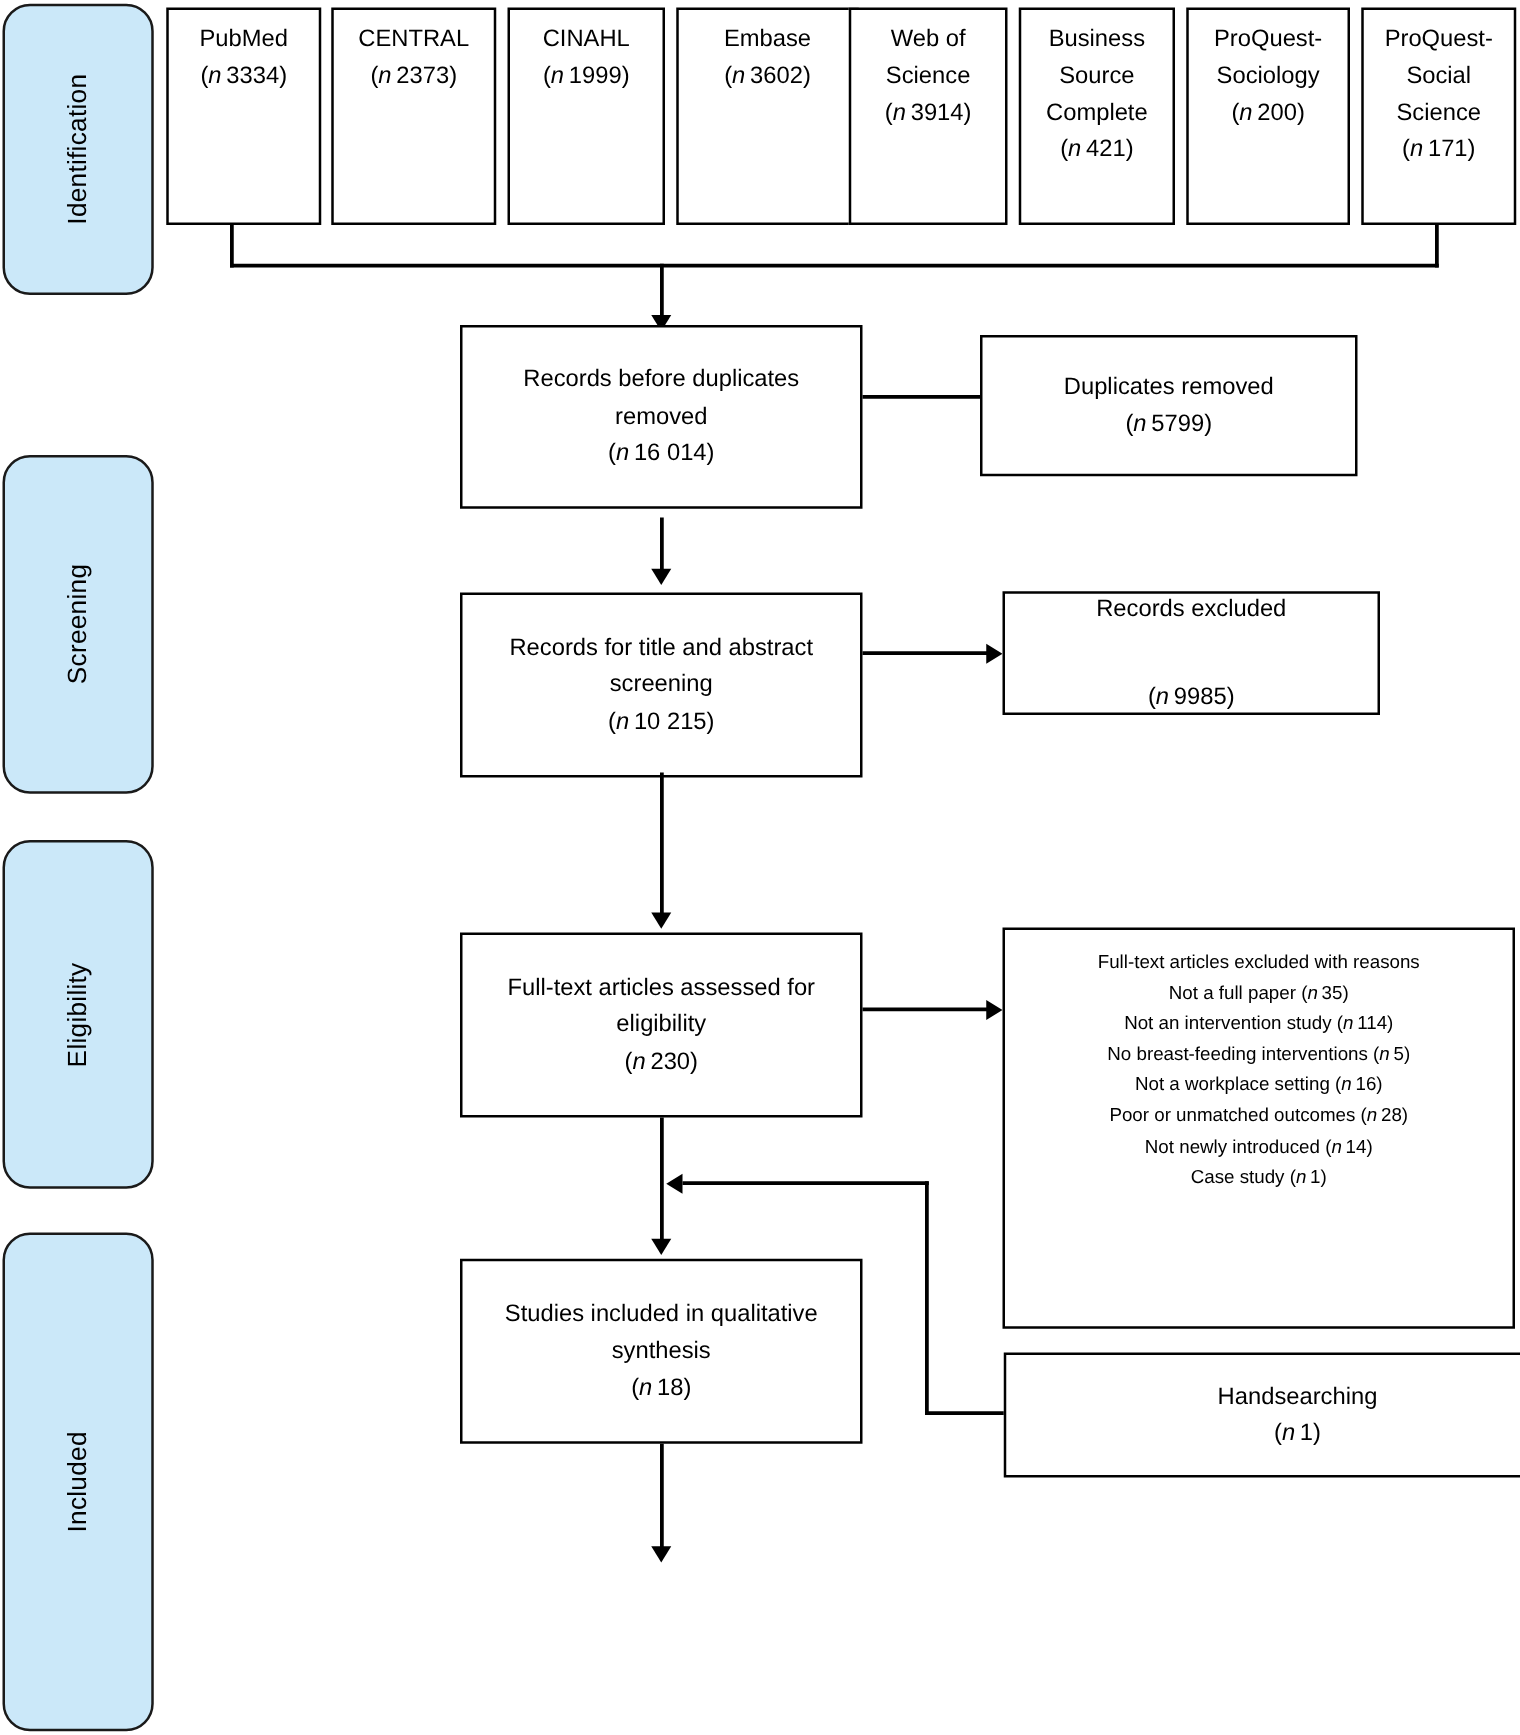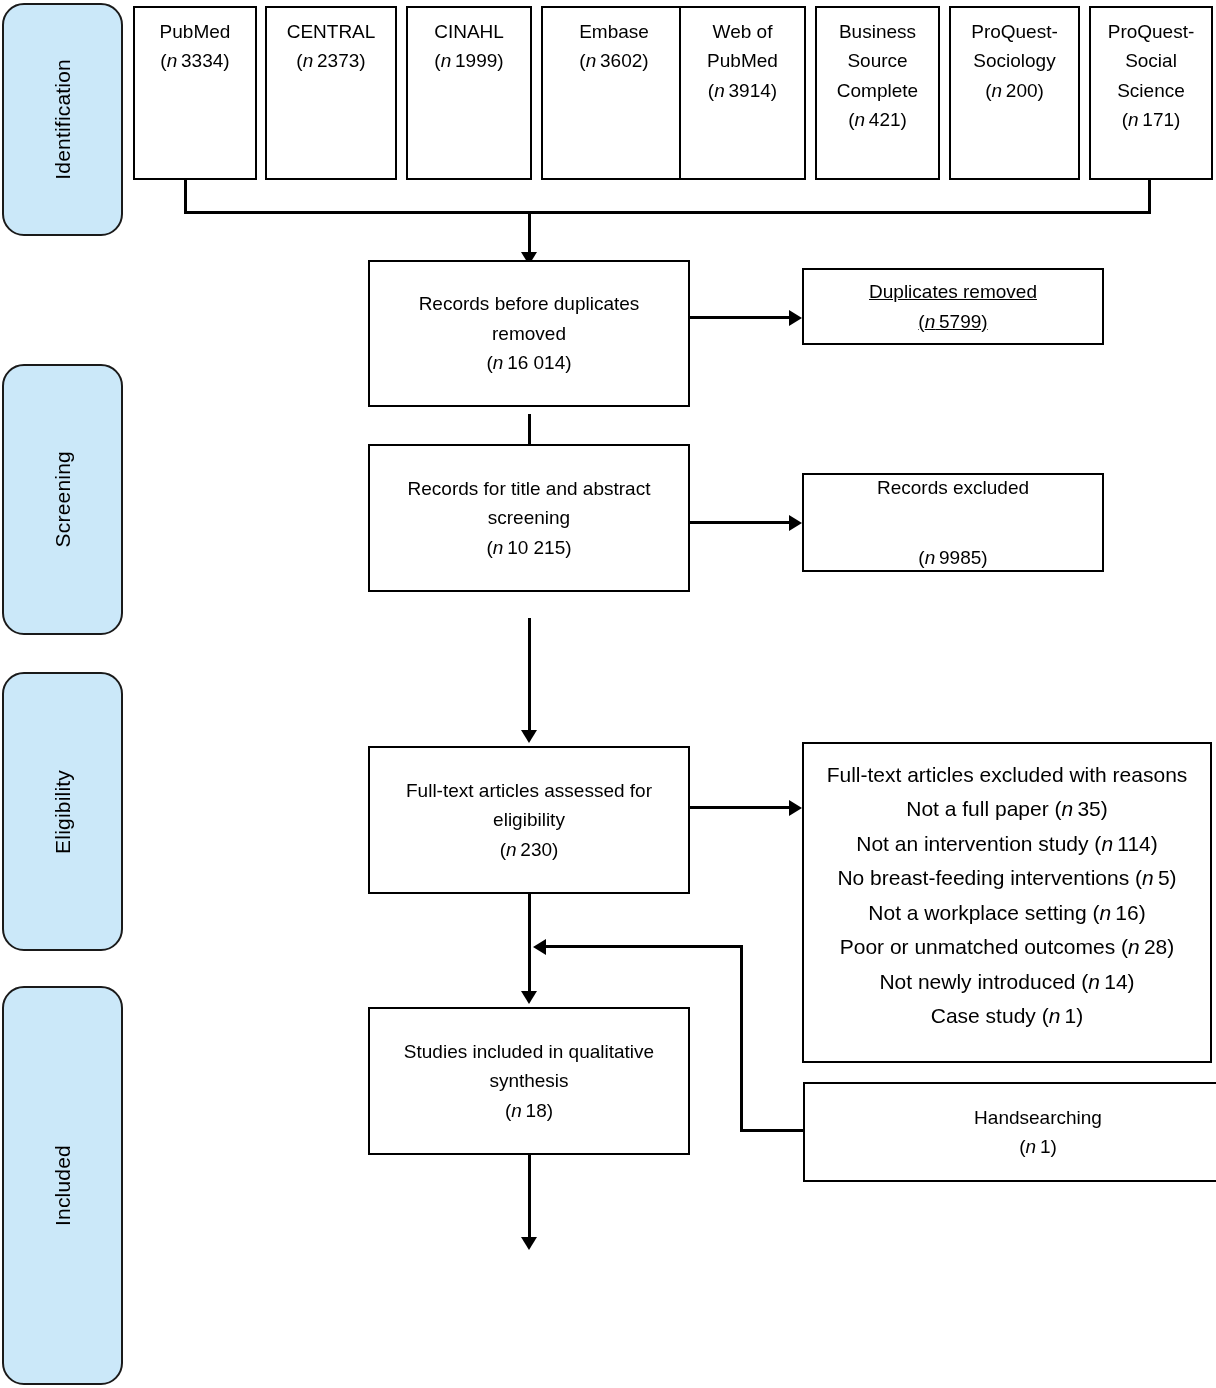--- a/index.html
+++ b/index.html
@@ -52,21 +52,21 @@
     line-height: 1.55;
     padding: 9px 4px 4px 4px;
   }
   .box.center-v { justify-content: center; padding-top: 4px; }
   .box .line { display: block; width: 100%; white-space: nowrap; }
   .box .wrapline { display: block; width: 100%; }
   .box .n { font-style: italic; }
   
   .src-box { font-size: 19px; }
   
-  .reasons { font-size: 21px; line-height: 1.64; }
+  .reasons { font-size: 15px; line-height: 1.64; }
   
   .hline, .vline {
     position: absolute;
     background: #000000;
   }
   .hline { height: 3px; }
   .vline { width: 3px; }
   .arrow-down {
     position: absolute;
     width: 0; height: 0;
@@ -121,21 +121,21 @@
     <span class="wrapline">CINAHL</span>
     <span class="wrapline n" style="font-style: normal;">(<i>n</i> 1999)</span>
   </div>
 
   <div class="box src-box" style="left:541px; top:6px; width:146px; height:174px;">
     <span class="wrapline">Embase</span>
     <span class="wrapline n" style="font-style: normal;">(<i>n</i> 3602)</span>
   </div>
 
   <div class="box src-box" style="left:679px; top:6px; width:127px; height:174px;">
-    <span class="wrapline">Web of PubMed</span>
+    <span class="wrapline">Web of Science</span>
     <span class="wrapline n" style="font-style: normal;">(<i>n</i> 3914)</span>
   </div>
 
   <div class="box src-box" style="left:815px; top:6px; width:125px; height:174px;">
     <span class="wrapline">Business Source Complete</span>
     <span class="wrapline n" style="font-style: normal;">(<i>n</i> 421)</span>
   </div>
 
   <div class="box src-box" style="left:949px; top:6px; width:131px; height:174px;">
     <span class="wrapline">ProQuest-Sociology</span>
@@ -155,29 +155,29 @@
 
   <div class="box center-v" style="left:368px; top:260px; width:322px; height:147px;">
     <span class="line">Records before duplicates</span>
     <span class="line">removed</span>
     <span class="line n" style="font-style: normal;">(<i>n</i> 16 014)</span>
   </div>
 
   <div class="hline" style="left:690px; top:316px; width:101px;"></div>
   <div class="arrow-right" style="left:789px; top:310px;"></div>
 
-  <div class="box center-v" style="left:802px; top:268px; width:302px; height:77px;text-decoration:underline;">
+  <div class="box center-v" style="left:784px; top:268px; width:302px; height:113px;">
     <span class="line">Duplicates removed</span>
     <span class="line n" style="font-style: normal;">(<i>n</i> 5799)</span>
   </div>
 
   <div class="vline" style="left:528px; top:414px; height:43px;"></div>
   <div class="arrow-down" style="left:521px; top:455px;"></div>
 
-  <div class="box center-v" style="left:368px; top:444px; width:322px; height:148px;">
+  <div class="box center-v" style="left:368px; top:474px; width:322px; height:148px;">
     <span class="line">Records for title and abstract</span>
     <span class="line">screening</span>
     <span class="line n" style="font-style: normal;">(<i>n</i> 10 215)</span>
   </div>
 
   <div class="hline" style="left:690px; top:521px; width:101px;"></div>
   <div class="arrow-right" style="left:789px; top:515px;"></div>
 
   <div class="box center-v" style="left:802px; top:473px; width:302px; height:99px;">
     <span class="line">Records excluded</span>

